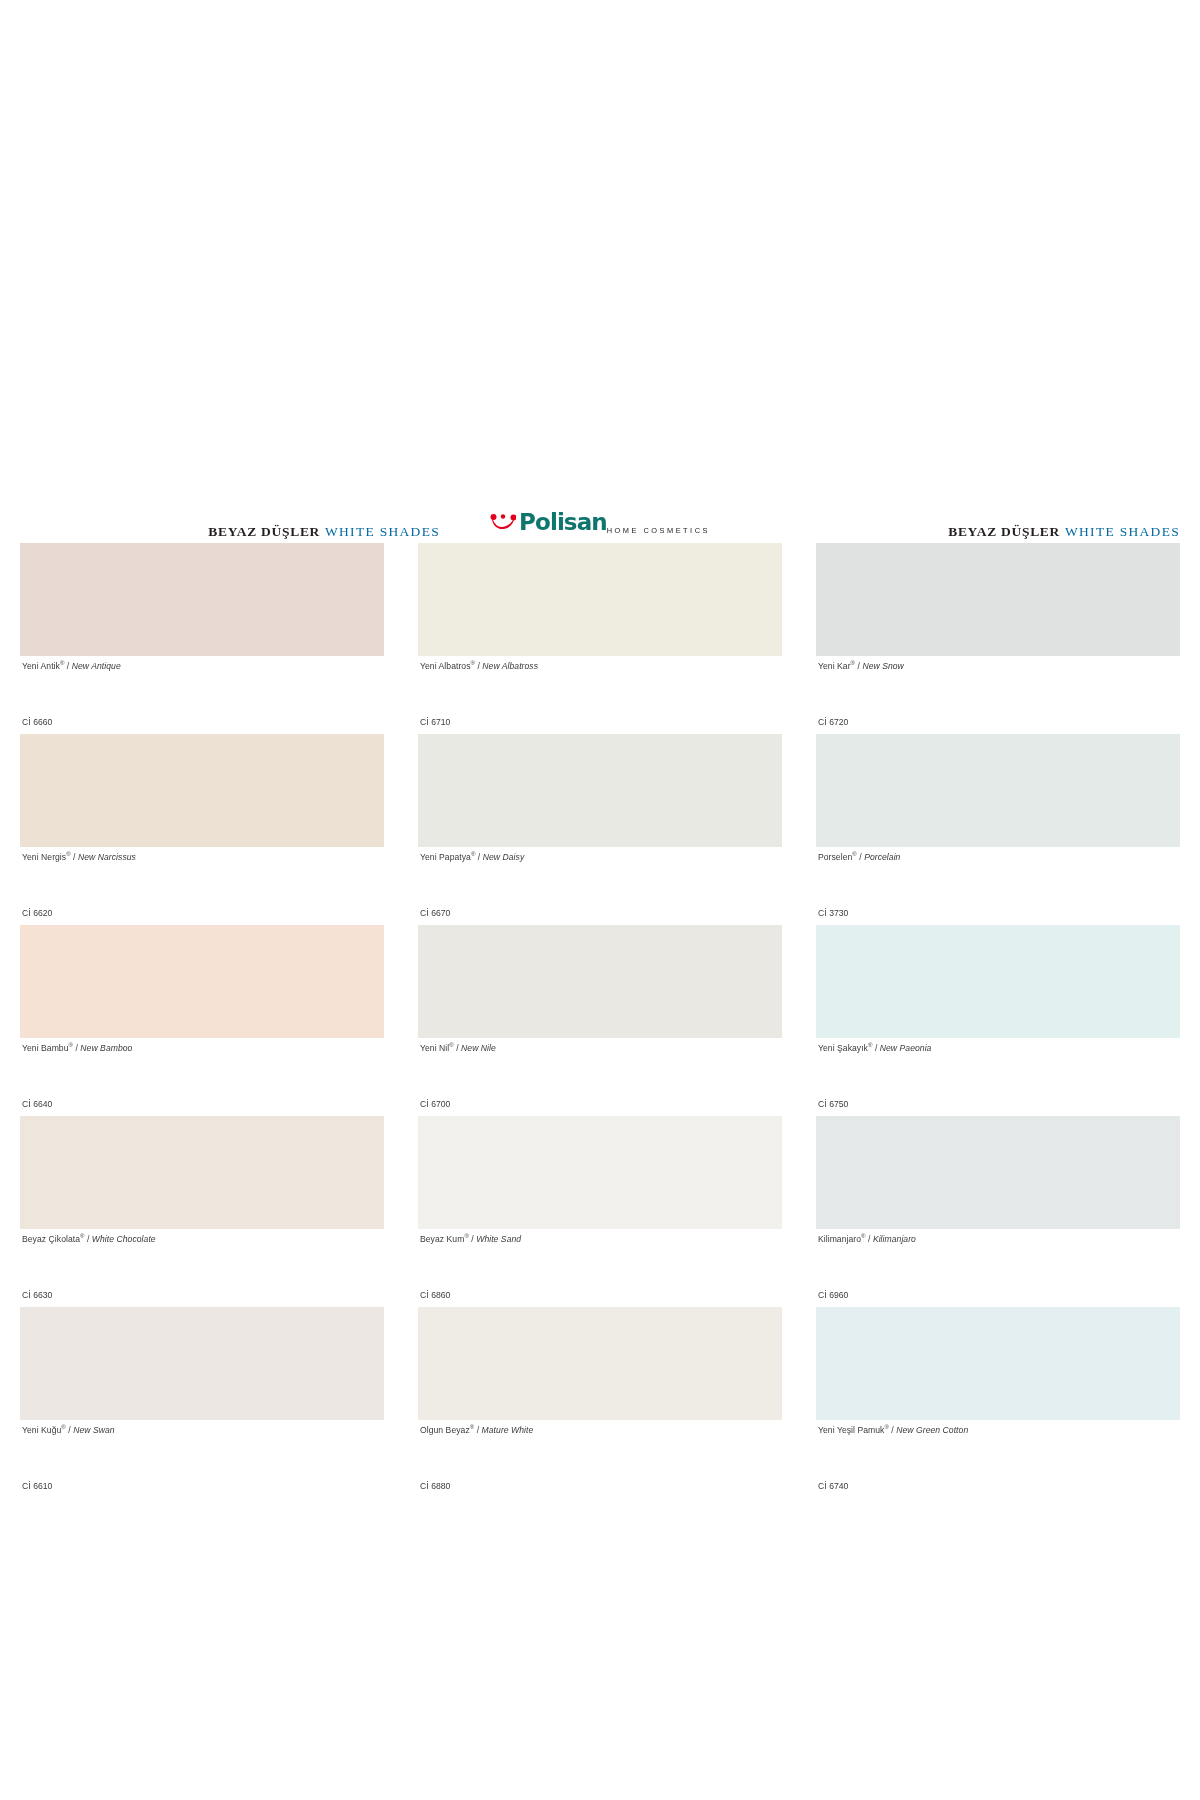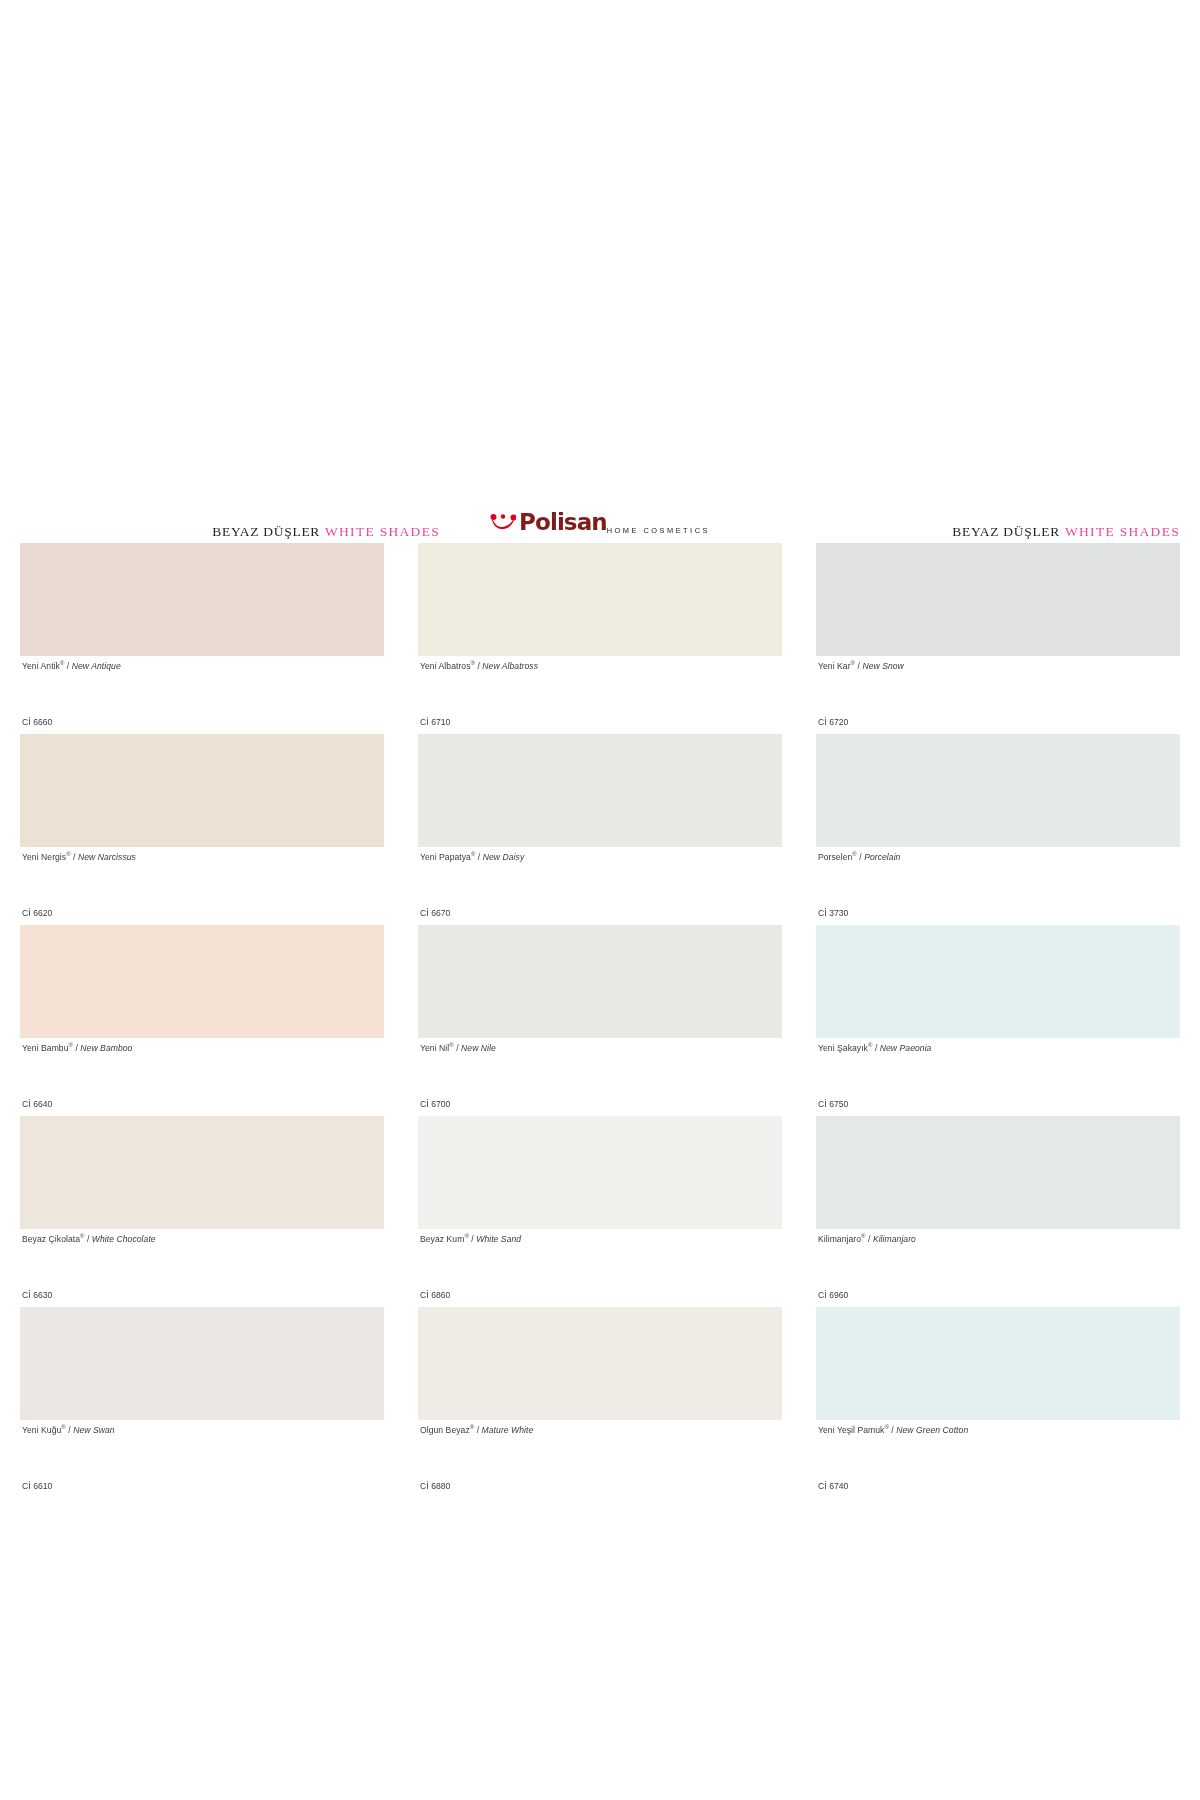--- a/index.html
+++ b/index.html
@@ -42,24 +42,24 @@
 
   .side-title {
     font-family: "Liberation Serif", serif;
     font-size: 13.5px;
     letter-spacing: 0.7px;
     white-space: nowrap;
     line-height: 1;
   }
   .side-title .tr {
     color: #231f20;
-    font-weight: normal;
+    font-weight: bold;
   }
   .side-title .en {
-    color: #ec4899;
+    color: #0369a1;
     font-weight: normal;
     margin-left: 5px;
     letter-spacing: 1.3px;
   }
   .side-title-left { text-align: right; width: 420px; }
   .side-title-right { text-align: right; width: 420px; }
 
   
   .logo {
     display: flex;
@@ -70,21 +70,21 @@
   .logo-mark {
     width: 26px;
     height: 19px;
     margin-right: 3px;
     flex: none;
   }
   .logo-word {
     font-family: "DejaVu Sans", sans-serif;
     font-weight: bold;
     font-size: 23px;
-    color: #7f1d1d;
+    color: #0f766e;
     letter-spacing: -0.9px;
     line-height: 1;
   }
   .logo-sub {
     font-family: "Liberation Sans", sans-serif;
     font-size: 7.4px;
     color: #1a1a1a;
     letter-spacing: 2.5px;
     margin-left: 0;
     padding-bottom: 1px;

